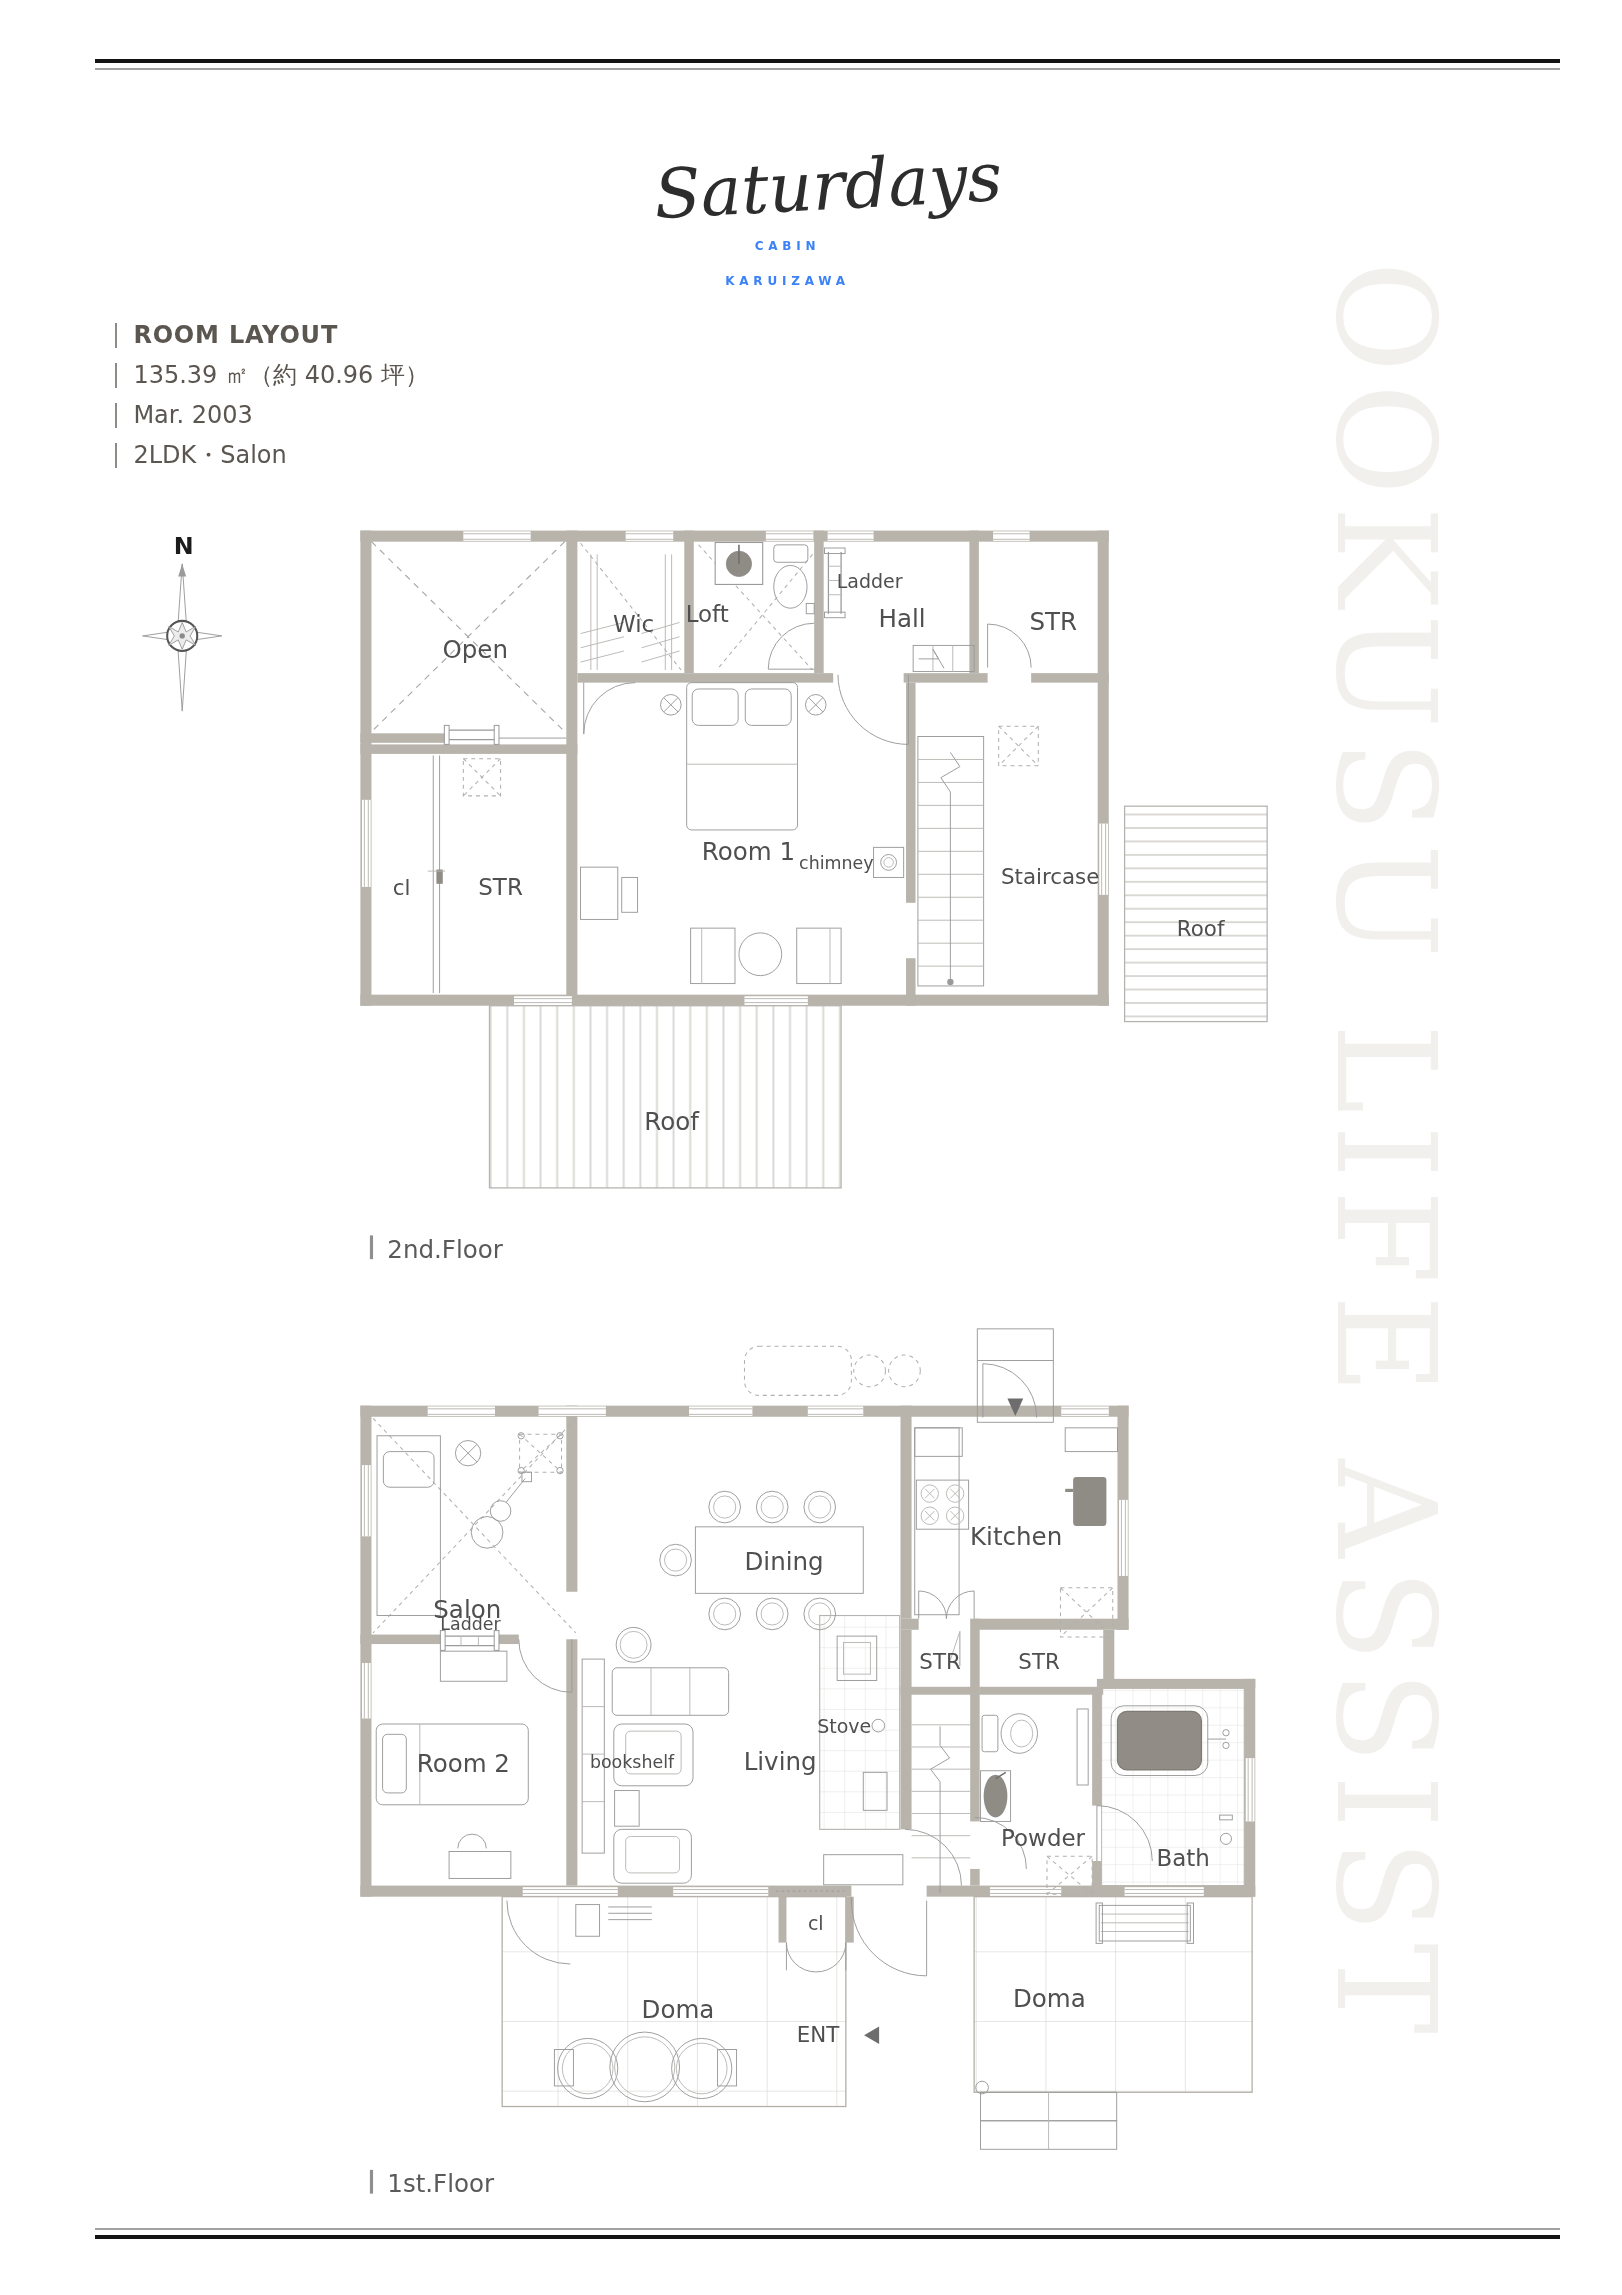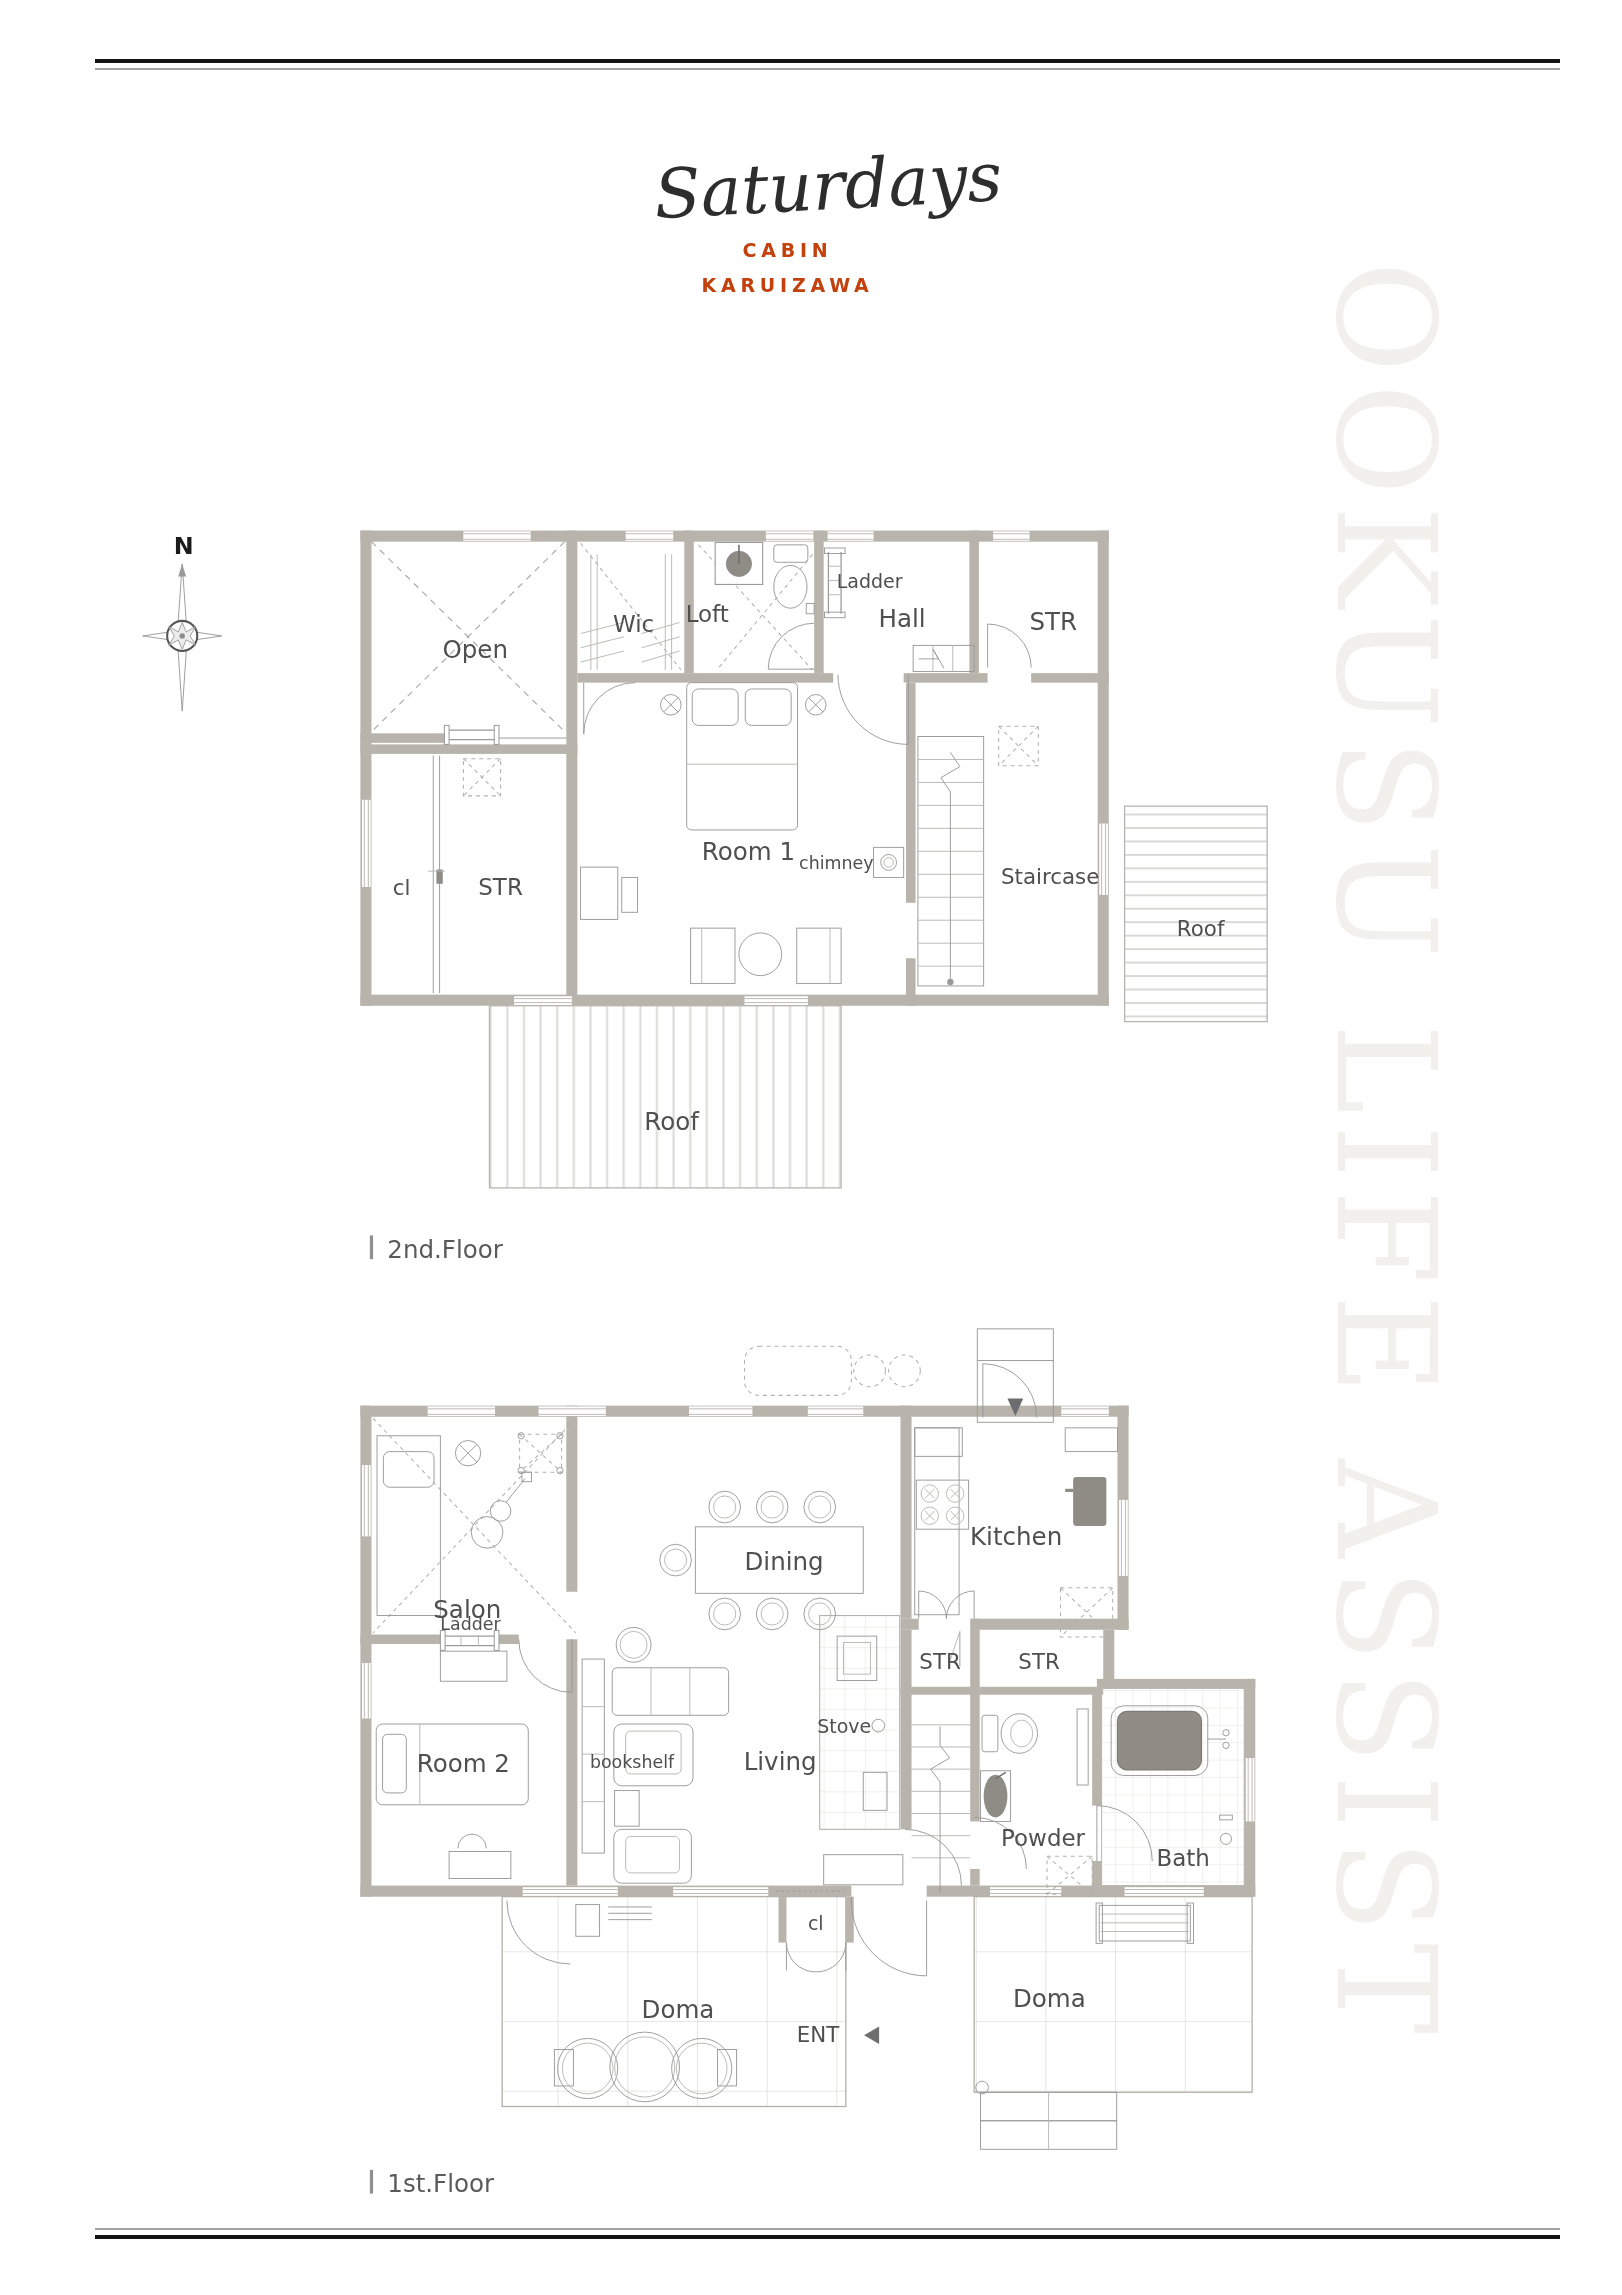--- a/index.html
+++ b/index.html
@@ -8,21 +8,21 @@
   .rule{position:absolute;left:95px;width:1465px;}
   .rule.black{height:4px;background:#141414;}
   .rule.gray{height:2.4px;background:#a2a2a2;}
   .watermark{position:absolute;left:1464px;top:261px;transform-origin:0 0;transform:rotate(90deg);
              font-family:"DejaVu Serif",serif;font-size:136px;letter-spacing:11px;
              color:#f1f0ed;white-space:nowrap;z-index:1;}
   .logo{position:absolute;left:654px;top:147px;width:317px;text-align:center;
         font-family:"DejaVu Serif",serif;font-style:italic;font-size:68px;color:#2d2d2d;
         transform:rotate(-3deg);z-index:3;}
   .logosub{position:absolute;left:629px;width:317px;text-align:center;
-           font-size:19px;font-weight:bold;letter-spacing:4.8px;color:#c2410c;z-index:3;}
+           font-size:12px;font-weight:bold;letter-spacing:4.8px;color:#3b82f6;z-index:3;}
   .sub1{top:239px;} .sub2{top:274px;}
   .infoblock{position:absolute;left:115px;top:315px;z-index:3;}
   .irow{display:flex;align-items:center;height:40px;}
   .ibar{width:2.4px;height:25px;background:#8f8b86;margin-right:16px;flex:0 0 auto;}
   .itxt{font-size:24px;color:#5c5650;}
   .irow.first .itxt{font-weight:bold;letter-spacing:0.8px;}
   svg{position:absolute;left:0;top:0;z-index:2;}
   svg text{font-family:"DejaVu Sans",sans-serif;fill:#4f4f4f;}
   .wall{fill:#b8b4ab;}
   .white{fill:#ffffff;}
@@ -46,20 +46,38 @@
   <div class="rule gray" style="top:68px"></div>
   <div class="rule gray" style="top:2228px"></div>
   <div class="rule black" style="top:2235px"></div>
 
   <div class="watermark">OOKUSU LIFE ASSIST</div>
 
   <div class="logo">Saturdays</div>
   <div class="logosub sub1">CABIN</div>
   <div class="logosub sub2">KARUIZAWA</div>
 
+  <div class="infoblock">
+    <div class="irow first">
+      <span class="ibar"></span>
+      <span class="itxt">ROOM LAYOUT</span>
+    </div>
+    <div class="irow">
+      <span class="ibar"></span>
+      <span class="itxt">135.39 ㎡（約 40.96 坪）</span>
+    </div>
+    <div class="irow">
+      <span class="ibar"></span>
+      <span class="itxt">Mar. 2003</span>
+    </div>
+    <div class="irow">
+      <span class="ibar"></span>
+      <span class="itxt">2LDK・Salon</span>
+    </div>
+  </div>
 
   <svg width="1622" height="2295" viewBox="0 0 2048 2898">
     <defs>
       <pattern id="vstripe" width="21" height="12" patternUnits="userSpaceOnUse">
         <path d="M10.5 0 V12" stroke="#d9d7d3" stroke-width="2.4" fill="none"></path>
       </pattern>
       <pattern id="hstripe" width="12" height="17" patternUnits="userSpaceOnUse">
         <path d="M0 8.5 H12" stroke="#d6d4d0" stroke-width="2.2" fill="none"></path>
       </pattern>
       <pattern id="tile22" width="22" height="22" patternUnits="userSpaceOnUse">

